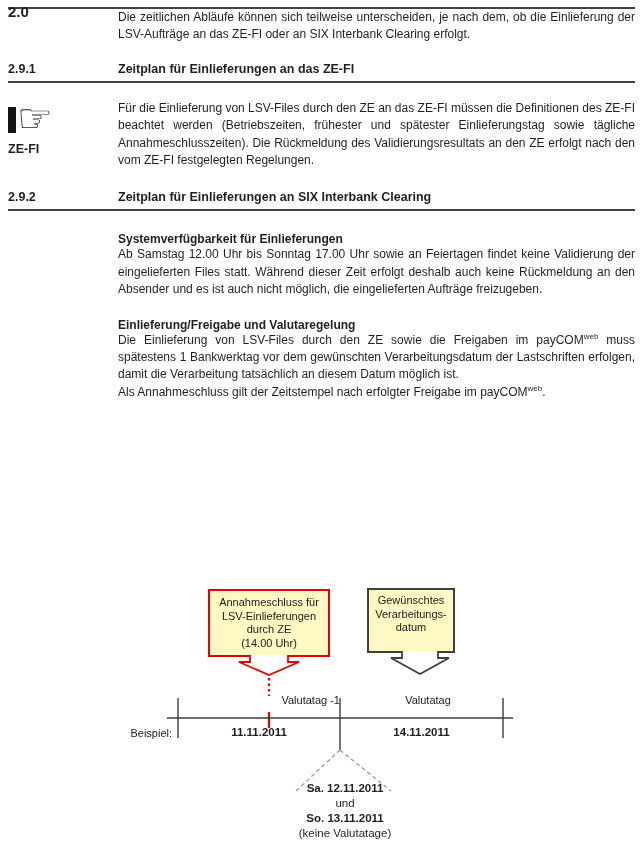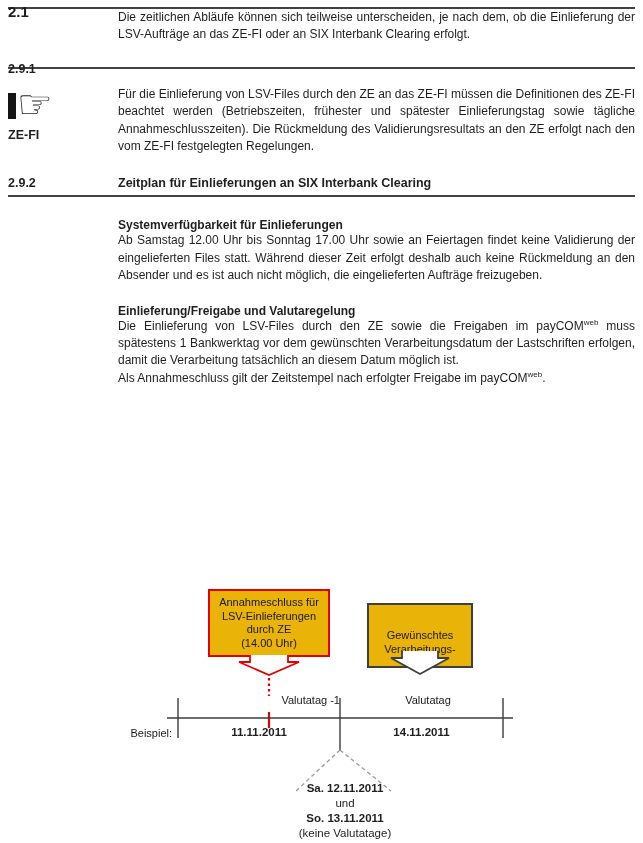--- a/index.html
+++ b/index.html
@@ -39,51 +39,52 @@
 
   
   .margin-note { position: absolute; left: -110px; top: 0; width: 104px; }
   .icon-wrap { display: flex; align-items: flex-start; height: 40px; }
   .bar-icon { width: 8px; height: 26px; background: #141414; margin-top: 7px; }
   .hand-icon { font-size: 40px; line-height: 36px; color: #242424; margin-left: 1px; }
   .icon-label { font-weight: bold; font-size: 12.5px; margin-top: 2px; }
 
   
   .diagram { position: absolute; left: 0; top: 585px; width: 643px; height: 258px; }
-  .dbox { position: absolute; background: #eab308; text-align: center; }
+  .dbox { position: absolute; background: #fef9c3; text-align: center; }
   .dbox .ln { font-size: 11px; line-height: 13.5px; color: #1a1a1a; }
   .box-red { left: 208px; top: 4px; width: 122px; height: 68px; border: 2px solid #e60000; padding-top: 5px; }
-  .box-gray { left: 367px; top: 18px; width: 106px; height: 65px; border: 2px solid #3f3f3f; padding-top: 24px; }
+  .box-gray { left: 367px; top: 3px; width: 88px; height: 65px; border: 2px solid #3f3f3f; padding-top: 4px; }
   svg.overlay { position: absolute; left: 0; top: 0; width: 643px; height: 258px; }
   .dlabel { position: absolute; font-size: 11px; color: #1a1a1a; }
   .lbl-vm1 { left: 178px; top: 109px; width: 162px; text-align: right; }
   .lbl-v   { left: 340px; top: 109px; width: 163px; text-align: center; padding-left: 13px; }
   .lbl-bsp { left: 114px; top: 142px; width: 58px; text-align: right; }
   .ddate { position: absolute; font-weight: bold; font-size: 11.5px; }
   .date-l { left: 178px; top: 141px; width: 162px; text-align: center; }
   .date-r { left: 340px; top: 141px; width: 163px; text-align: center; }
   .weekend { position: absolute; left: 245px; top: 196px; width: 200px; text-align: center;
              font-size: 11.5px; line-height: 15px; }
   .weekend .b { font-weight: bold; }
 </style>
 </head>
 <body>
 
 <div class="page">
 
   <div class="hrow h1">
-    <span class="num">2.1</span>
+    <span class="num">2.0</span>
   </div>
 
   <div class="content">
     <p class="body intro">Die zeitlichen Abläufe können sich teilweise unterscheiden, je nach dem, ob die Einlieferung der LSV-Aufträge an das ZE-FI oder an SIX Interbank Clearing erfolgt.</p>
   </div>
 
   <div class="hrow h2 mt-h2-291">
     <span class="num">2.9.1</span>
+    <div class="ttl">Zeitplan für Einlieferungen an das ZE-FI</div>
   </div>
 
   <div class="content">
     <div class="row-291">
       <div class="margin-note">
         <div class="icon-wrap">
           <span class="bar-icon"></span>
           <span class="hand-icon">☞</span>
         </div>
         <div class="icon-label">ZE-FI</div>

